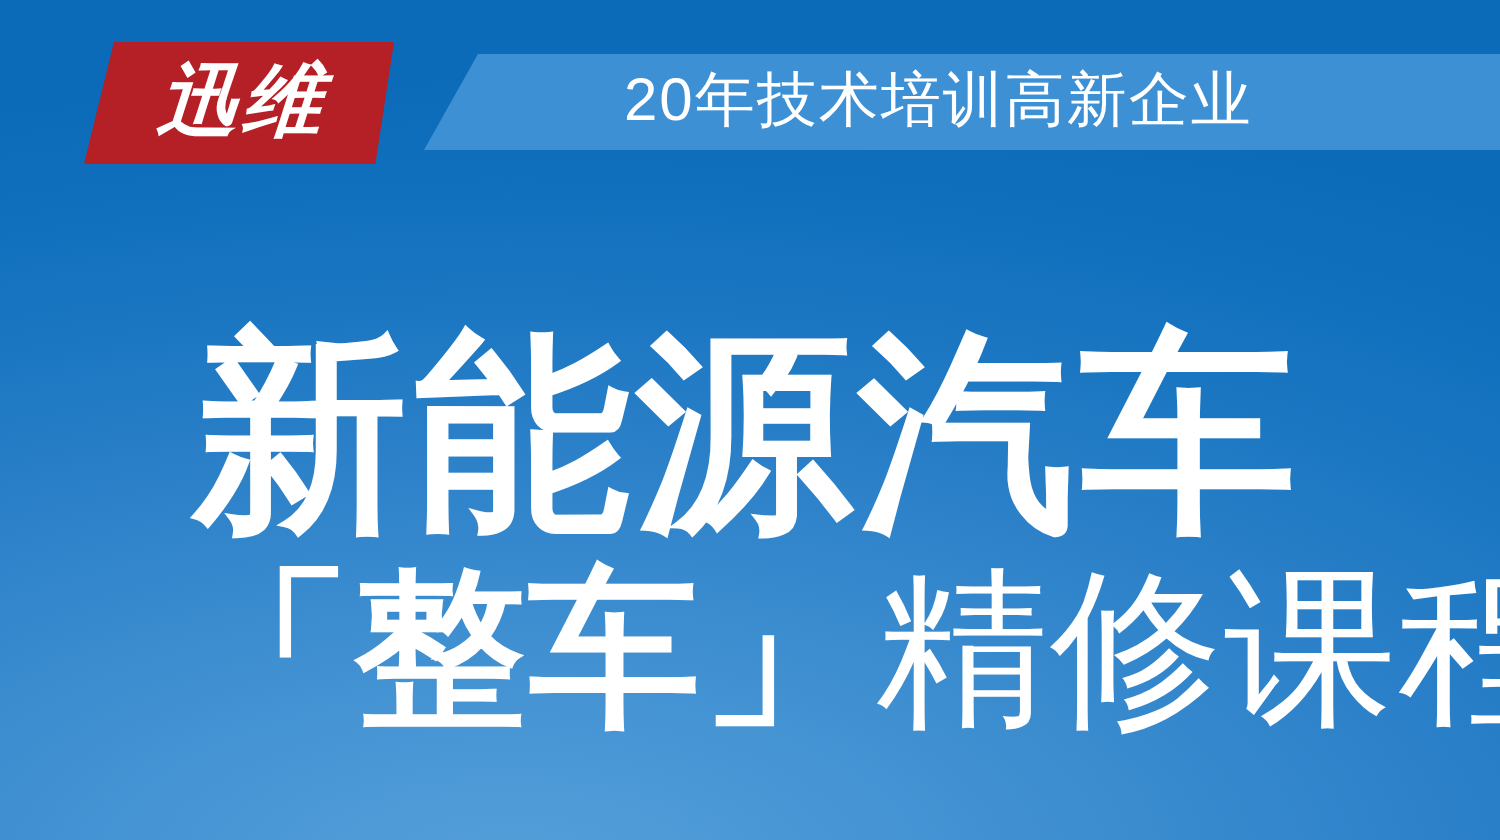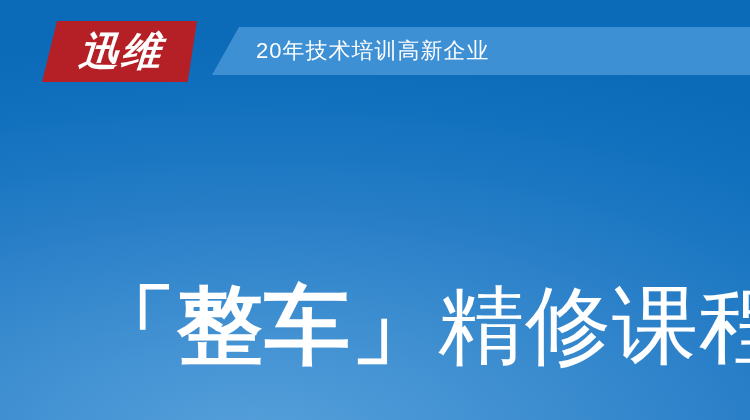--- a/index.html
+++ b/index.html
@@ -45,23 +45,23 @@
     width: 538px;
     height: 48px;
     background: #3e90d4;
     -webkit-clip-path: polygon(27px 0, 100% 0, 100% 100%, 0 100%);
     clip-path: polygon(27px 0, 100% 0, 100% 100%, 0 100%);
     display: flex;
     align-items: center;
   }
 
   .tagline-text {
-    margin-left: 44px;
+    margin-left: 100px;
     color: #ffffff;
-    font-size: 22px;
+    font-size: 30px;
     line-height: 1;
     letter-spacing: 1px;
     white-space: nowrap;
     font-weight: 400;
   }
 
   
   .logo-badge {
     position: absolute;
     left: 42px;
@@ -141,20 +141,21 @@
     </div>
 
     <div class="logo-badge">
       <span class="logo-text">迅维</span>
     </div>
 
   </div>
 
   <div id="headline-block">
 
+    <div class="headline-primary">新能源汽车</div>
 
     <div class="headline-secondary">
       <span class="bracketed">「整车」</span><span class="plain">精修课程</span>
     </div>
 
   </div>
 
 </div>
 
 </body></html>

